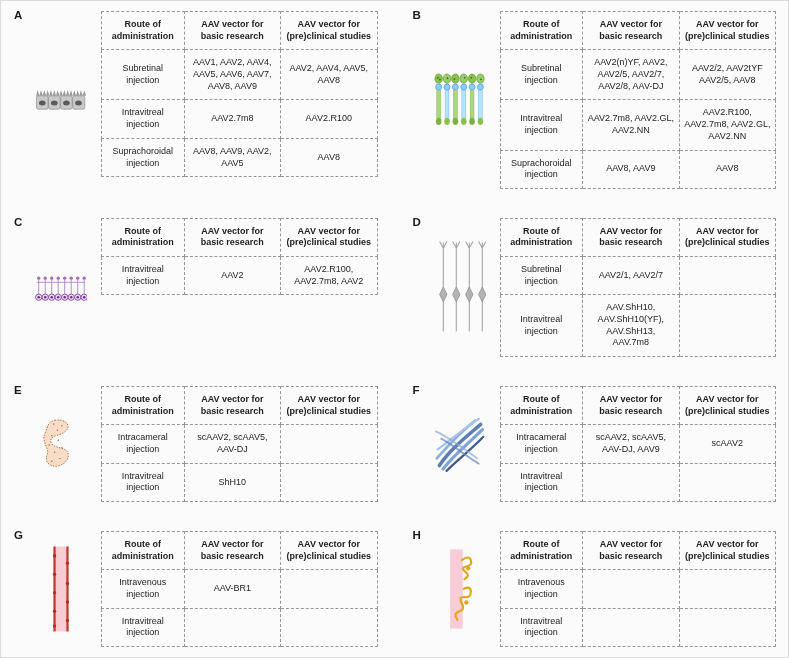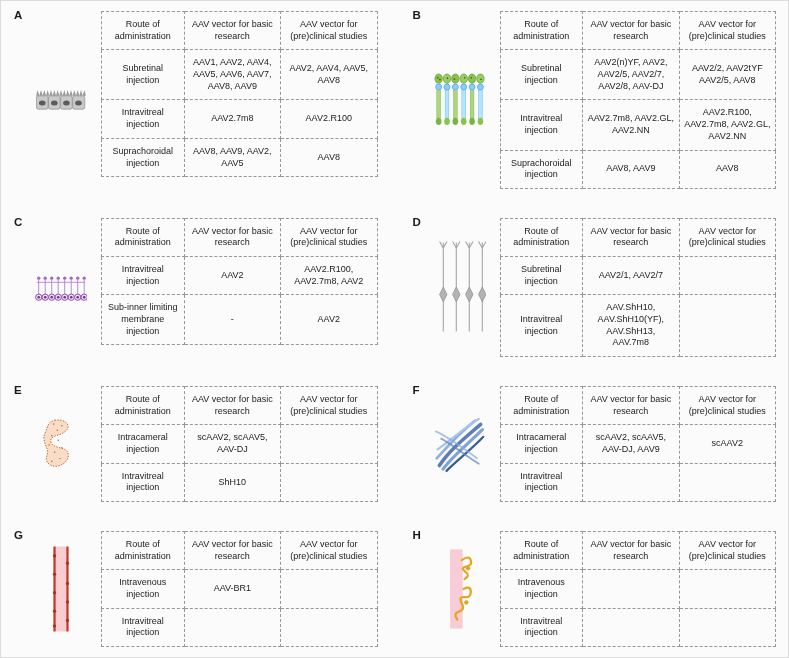--- a/index.html
+++ b/index.html
@@ -6,21 +6,21 @@
   *{box-sizing:border-box}
   html,body{margin:0;padding:0}
   body{background:#e9e9e9;font-family:"Liberation Sans",sans-serif;color:#222}
   .figure{position:relative;width:789px;height:658px;background:#fbfbfb;border:1px solid #dcdcdc;padding:10px 12px;margin:0}
   .grid{display:grid;grid-template-columns:1fr 1fr;column-gap:34px;height:100%;align-content:space-between}
   .panel{position:relative;display:flex;align-items:flex-start;gap:10px;padding-left:18px}
   .plabel{position:absolute;left:1px;top:-2px;font-weight:bold;font-size:11.5px;color:#1a1a1a}
   .icon-box{flex:0 0 60px;align-self:center;display:flex;justify-content:center;align-items:center}
   table.aav{flex:1;border-collapse:collapse;font-size:9px;line-height:1.3;color:#222;table-layout:fixed;width:100%}
   .aav th,.aav td{border:1px dashed #979797;text-align:center;vertical-align:middle;padding:7px 4px;word-wrap:break-word}
-  .aav th{font-weight:normal}
+  .aav th{font-weight:bold}
   col.c1{width:30%}col.c2{width:35%}col.c3{width:35%}
 </style>
 </head>
 <body>
 
 <main class="figure">
   <div id="panel-grid" class="grid">
       <section class="panel">
     <span class="plabel">A</span>
     <div class="icon-box">
@@ -213,25 +213,20 @@
           <th>Route of administration</th>
           <th>AAV vector for basic research</th>
           <th>AAV vector for (pre)clinical studies</th>
         </tr>
       </thead>
       <tbody>
             <tr>
               <td>Intravitreal injection</td>
               <td>AAV2</td>
               <td>AAV2.R100, AAV2.7m8, AAV2</td>
-            </tr>
-            <tr>
-              <td>Sub-inner limiting membrane injection</td>
-              <td>-</td>
-              <td>AAV2</td>
             </tr>
           </tbody>
     </table>
   </section>
       <section class="panel">
     <span class="plabel">D</span>
     <div class="icon-box">
           <svg viewBox="0 0 56 100" width="52" height="96">
       <g stroke="#a0a0a0" stroke-width="1.1" fill="none">
         <path d="M10 2 V98"></path>

